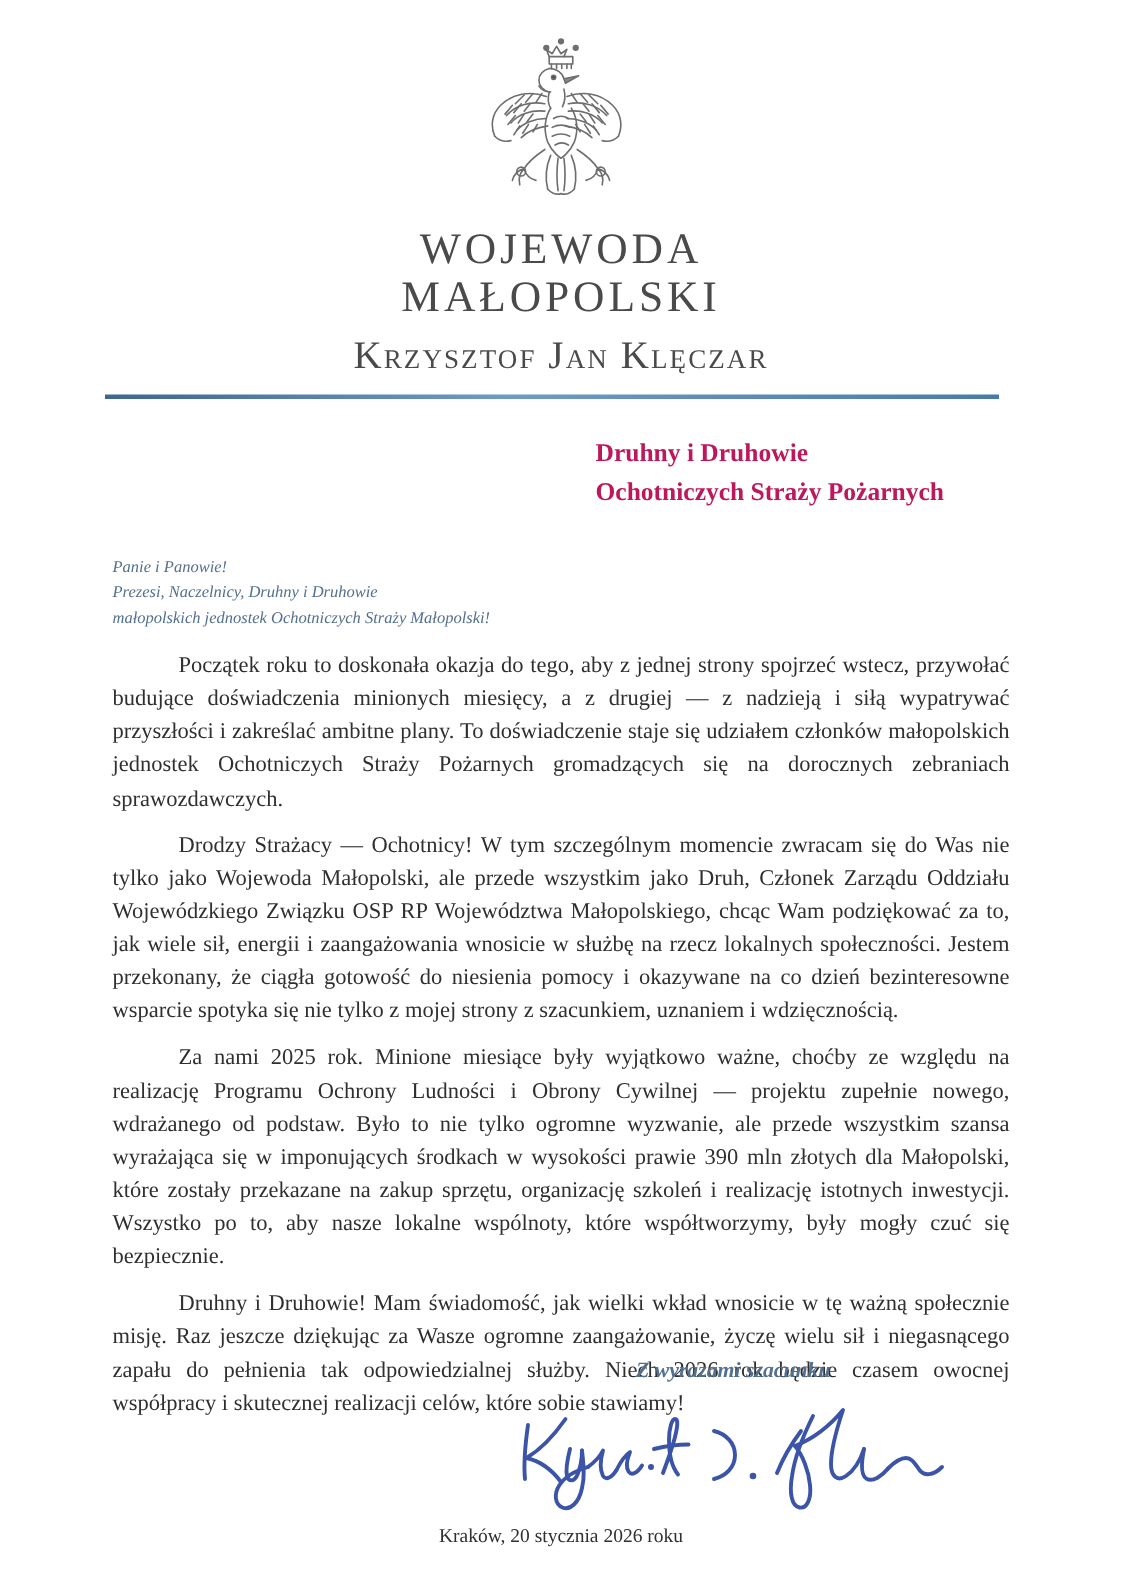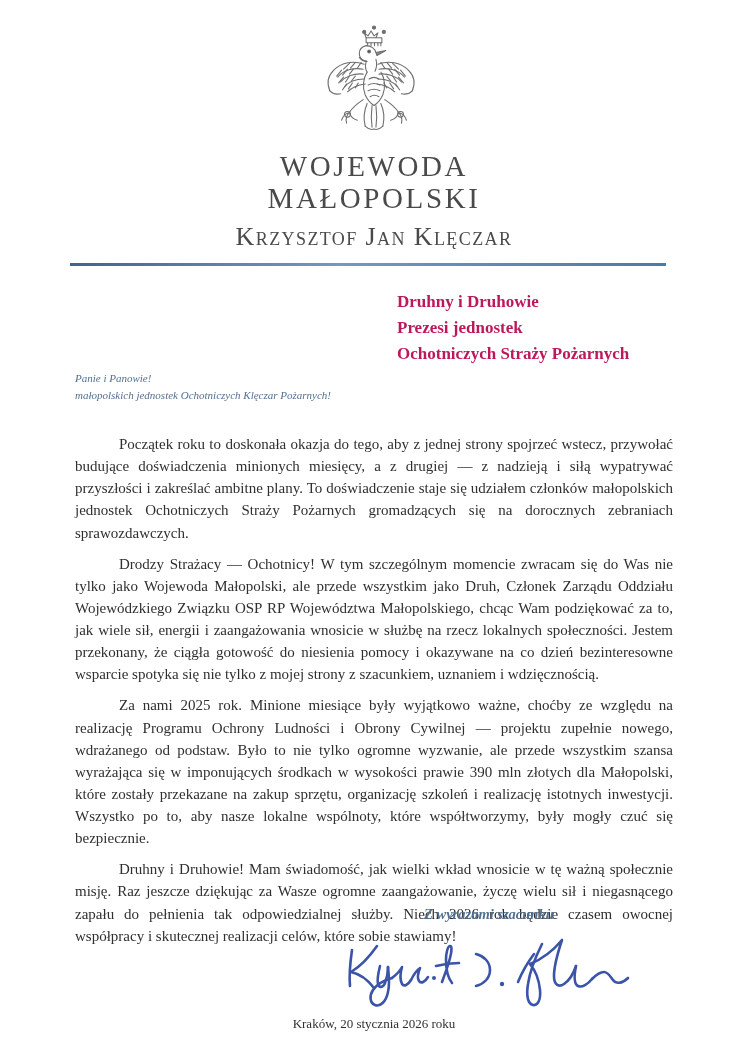--- a/index.html
+++ b/index.html
@@ -211,27 +211,27 @@
       <span class="line2">MAŁOPOLSKI</span>
     </div>
 
     <div class="office-name">Krzysztof Jan Klęczar</div>
   </div>
 
   <div class="divider"></div>
 
   <div class="addressee">
     <div>Druhny i Druhowie</div>
-    <div>Prezesi jednostek</div>
     <div>Ochotniczych Straży Pożarnych</div>
   </div>
 
   <div class="salutation">
     <div>Panie i Panowie!</div>
-    <div>małopolskich jednostek Ochotniczych Klęczar Pożarnych!</div>
+    <div>Prezesi, Naczelnicy, Druhny i Druhowie</div>
+    <div>małopolskich jednostek Ochotniczych Straży Małopolski!</div>
   </div>
 
   <div class="body-copy">
     <p>Początek roku to doskonała okazja do tego, aby z jednej strony spojrzeć wstecz, przywołać budujące doświadczenia minionych miesięcy, a z drugiej — z nadzieją i siłą wypatrywać przyszłości i zakreślać ambitne plany. To doświadczenie staje się udziałem członków małopolskich jednostek Ochotniczych Straży Pożarnych gromadzących się na dorocznych zebraniach sprawozdawczych.</p>
     <p>Drodzy Strażacy — Ochotnicy! W tym szczególnym momencie zwracam się do Was nie tylko jako Wojewoda Małopolski, ale przede wszystkim jako Druh, Członek Zarządu Oddziału Wojewódzkiego Związku OSP RP Województwa Małopolskiego, chcąc Wam podziękować za to, jak wiele sił, energii i zaangażowania wnosicie w służbę na rzecz lokalnych społeczności. Jestem przekonany, że ciągła gotowość do niesienia pomocy i okazywane na co dzień bezinteresowne wsparcie spotyka się nie tylko z mojej strony z szacunkiem, uznaniem i wdzięcznością.</p>
     <p>Za nami 2025 rok. Minione miesiące były wyjątkowo ważne, choćby ze względu na realizację Programu Ochrony Ludności i Obrony Cywilnej — projektu zupełnie nowego, wdrażanego od podstaw. Było to nie tylko ogromne wyzwanie, ale przede wszystkim szansa wyrażająca się w imponujących środkach w wysokości prawie 390 mln złotych dla Małopolski, które zostały przekazane na zakup sprzętu, organizację szkoleń i realizację istotnych inwestycji. Wszystko po to, aby nasze lokalne wspólnoty, które współtworzymy, były mogły czuć się bezpiecznie.</p>
     <p class="tight">Druhny i Druhowie! Mam świadomość, jak wielki wkład wnosicie w tę ważną społecznie misję. Raz jeszcze dziękując za Wasze ogromne zaangażowanie, życzę wielu sił i niegasnącego zapału do pełnienia tak odpowiedzialnej służby. Niech 2026 rok będzie czasem owocnej współpracy i skutecznej realizacji celów, które sobie stawiamy!</p>
   </div>
 
   <div class="closing">Z wyrazami szacunku</div>

